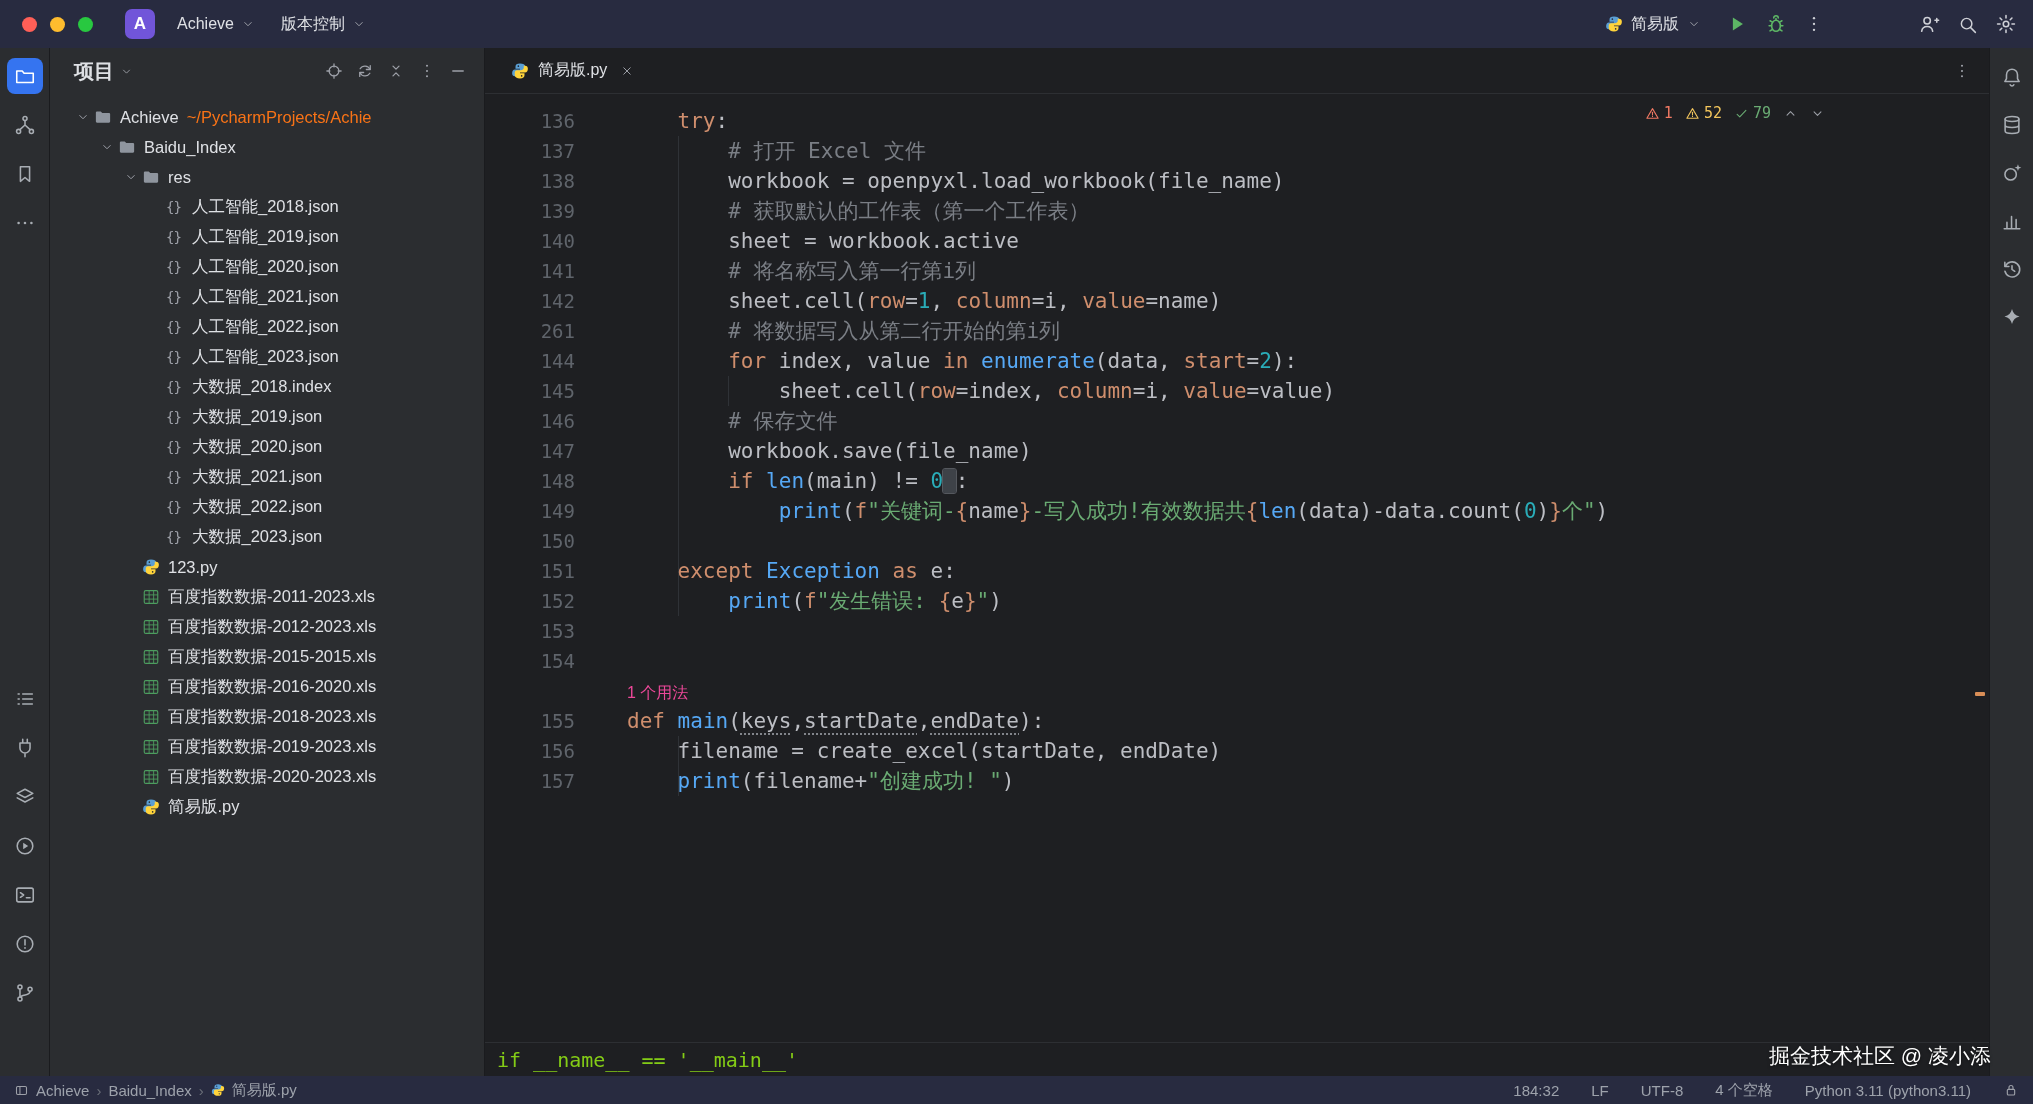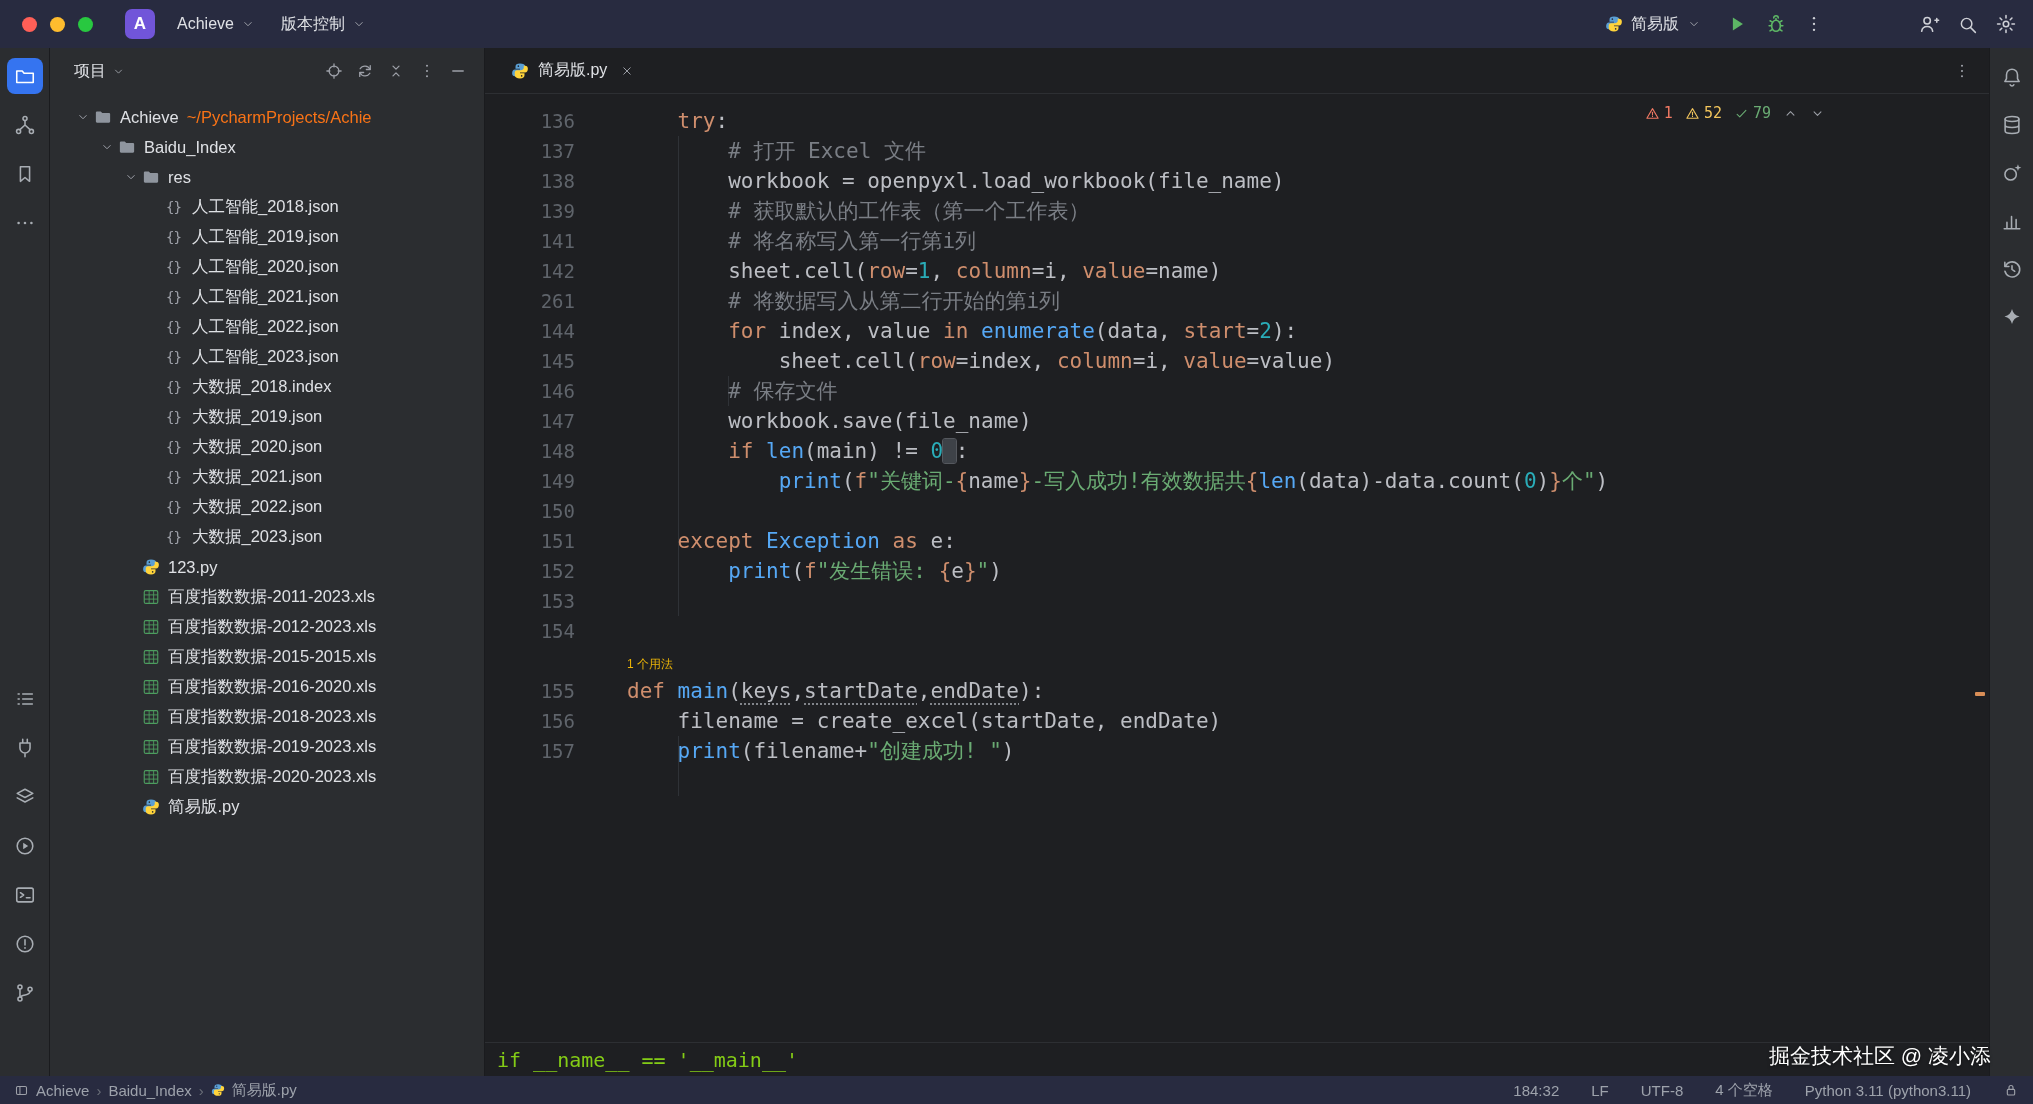--- a/index.html
+++ b/index.html
@@ -25,21 +25,21 @@
   .main{flex:1;display:flex;min-height:0}
   .leftstrip{flex:0 0 50px;background:#2b2d30;border-right:1px solid #1a1b1e;display:flex;flex-direction:column;align-items:center;padding:10px 0 52px}
   .leftstrip .stripbtn{width:36px;height:36px;border-radius:8px;display:flex;align-items:center;justify-content:center;margin-bottom:13px;color:#a8adb3}
   .leftstrip .stripbtn.active{background:#3574f0;color:#fff}
   .strip-flex{flex:1}
   .rightstrip{flex:0 0 44px;background:#2b2d30;border-left:1px solid #1a1b1e;display:flex;flex-direction:column;align-items:center;padding:12px 0}
   .rightstrip .stripbtn{width:34px;height:34px;border-radius:8px;display:flex;align-items:center;justify-content:center;margin-bottom:14px;color:#a8adb3}
 
   
   .project{flex:0 0 435px;background:#2b2d30;border-right:1px solid #1a1b1e;display:flex;flex-direction:column;min-width:0}
-  .pheader{flex:0 0 46px;display:flex;align-items:center;padding:0 12px 0 24px;font-size:16px;font-weight:normal}
+  .pheader{flex:0 0 46px;display:flex;align-items:center;padding:0 12px 0 24px;font-size:20px;font-weight:bold}
   .pheader .ptitle{display:flex;align-items:center;gap:6px}
   .ptoolbar{margin-left:auto;display:flex;gap:3px}
   .ptoolbar .pbtn{width:28px;height:28px;border-radius:6px;display:flex;align-items:center;justify-content:center;color:#9da0a8}
   .ptree{flex:1;overflow:hidden;padding-top:8px;font-size:16.5px}
   .trow{height:30px;display:flex;align-items:center;white-space:nowrap;overflow:hidden}
   .tchev{width:22px;flex:0 0 22px;display:flex;align-items:center;justify-content:center;color:#9da0a8}
   .tspacer{width:22px;flex:0 0 22px}
   .ticon{width:26px;flex:0 0 26px;display:flex;align-items:center;justify-content:flex-start}
   .tlabel{color:#dfe1e5}
   .thint{color:#f97316;margin-left:8px}
@@ -50,21 +50,21 @@
   .tabbar{flex:0 0 46px;display:flex;align-items:center;border-bottom:1px solid #2d2f33;padding:0 18px 0 14px}
   .tab{display:flex;align-items:center;gap:9px;padding:0 12px;height:100%;font-size:16px}
   .tab-close{color:#9da0a8;margin-left:4px}
   .tabbar-more{margin-left:auto;color:#9da0a8}
 
   .codewrap{flex:1;position:relative;overflow:hidden;font-family:"DejaVu Sans Mono",monospace;font-size:21px}
   .codelines{position:absolute;inset:0;padding-top:12px}
   .crow{height:30px;display:flex;align-items:center}
   .lnum{flex:0 0 118px;text-align:right;padding-right:28px;color:#5f646b;font-size:19px}
   .ltext{white-space:pre;padding-left:24px}
-  .hint-text{color:#eab308;font-size:12px;font-family:"Liberation Sans",sans-serif}
+  .hint-text{color:#ec4899;font-size:16px;font-family:"Liberation Sans",sans-serif}
   .tk-d{color:#bcbec4}
   .tk-k{color:#cf8e6d}
   .tk-c{color:#7a7e85}
   .tk-s{color:#6aab73}
   .tk-n{color:#2aacb8}
   .tk-b{color:#56a8f5}
   .tk-p{color:#cf8e6d}
   .tk-f{color:#56a8f5}
   .tk-u{color:#bcbec4;text-decoration:underline dotted;text-decoration-color:#82858b;text-underline-offset:5px}
   .tk-x{background:#3e4248;border-radius:2px;outline:1px solid #55585e}
@@ -550,20 +550,24 @@
             </div>
             <div class="crow">
               <span class="lnum">138</span>
               <span class="ltext"><span class="tk-d">        workbook = openpyxl.load_workbook(file_name)</span></span>
             </div>
             <div class="crow">
               <span class="lnum">139</span>
               <span class="ltext"><span class="tk-d">        </span><span class="tk-c"># 获取默认的工作表（第一个工作表）</span></span>
             </div>
             <div class="crow">
+              <span class="lnum">140</span>
+              <span class="ltext"><span class="tk-d">        sheet = workbook.active</span></span>
+            </div>
+            <div class="crow">
               <span class="lnum">141</span>
               <span class="ltext"><span class="tk-d">        </span><span class="tk-c"># 将名称写入第一行第i列</span></span>
             </div>
             <div class="crow">
               <span class="lnum">142</span>
               <span class="ltext"><span class="tk-d">        sheet.cell(</span><span class="tk-p">row</span><span class="tk-d">=</span><span class="tk-n">1</span><span class="tk-d">, </span><span class="tk-p">column</span><span class="tk-d">=i, </span><span class="tk-p">value</span><span class="tk-d">=name)</span></span>
             </div>
             <div class="crow">
               <span class="lnum">261</span>
               <span class="ltext"><span class="tk-d">        </span><span class="tk-c"># 将数据写入从第二行开始的第i列</span></span>

